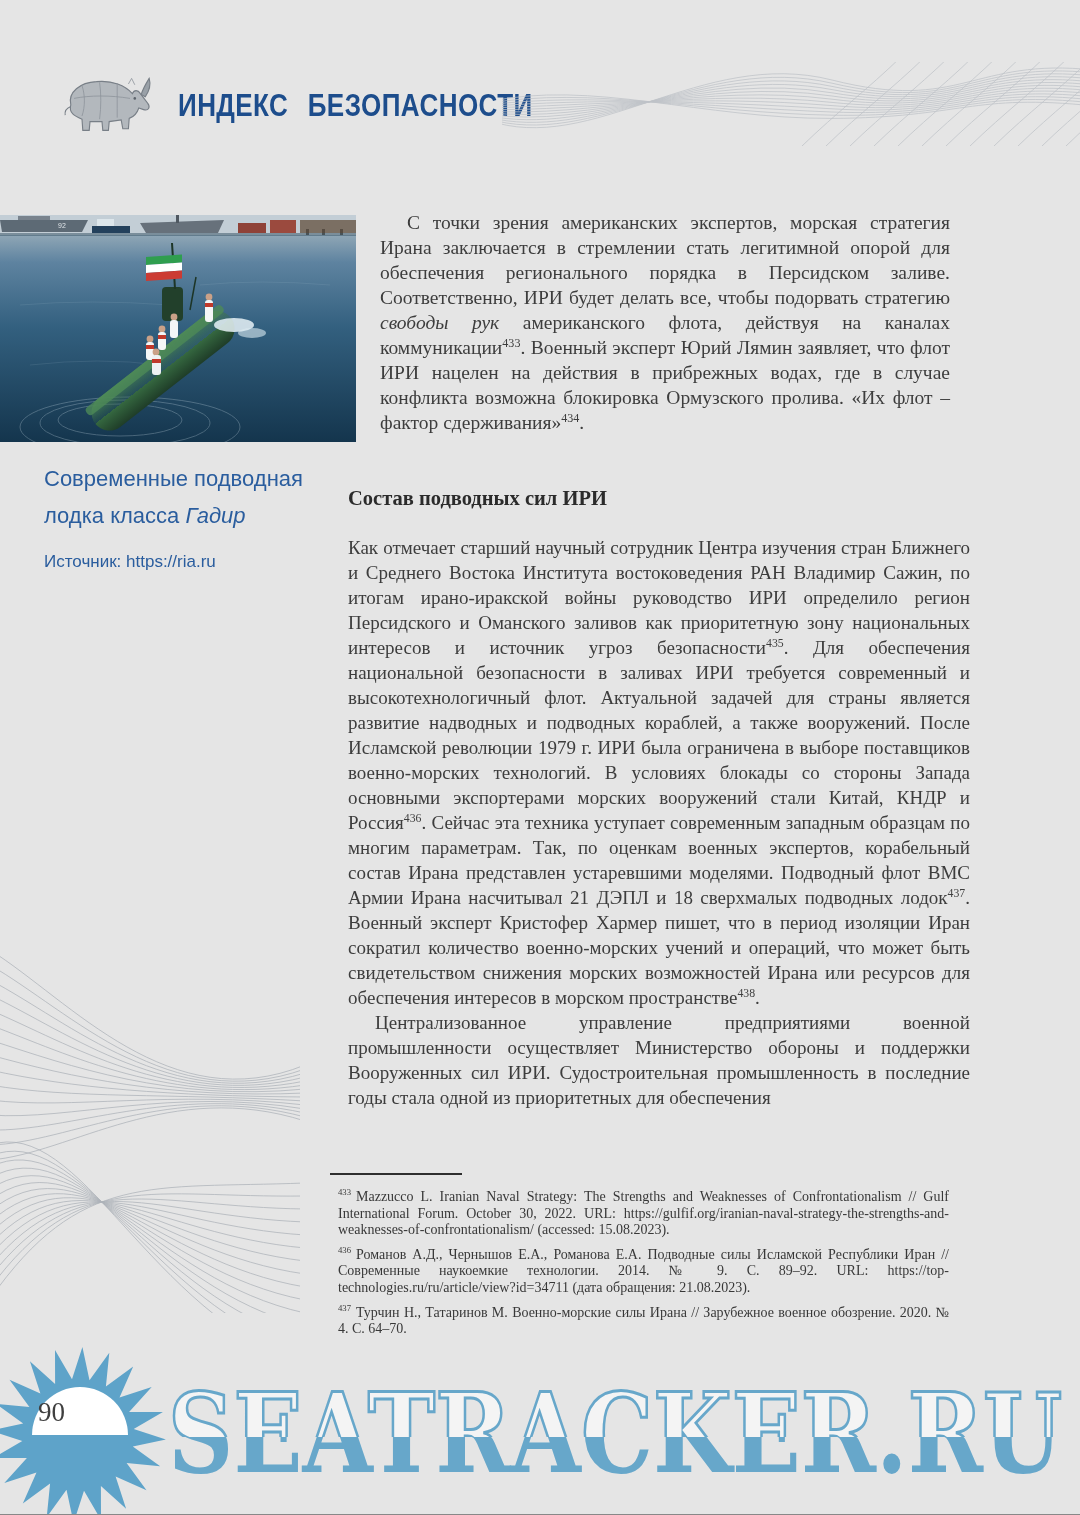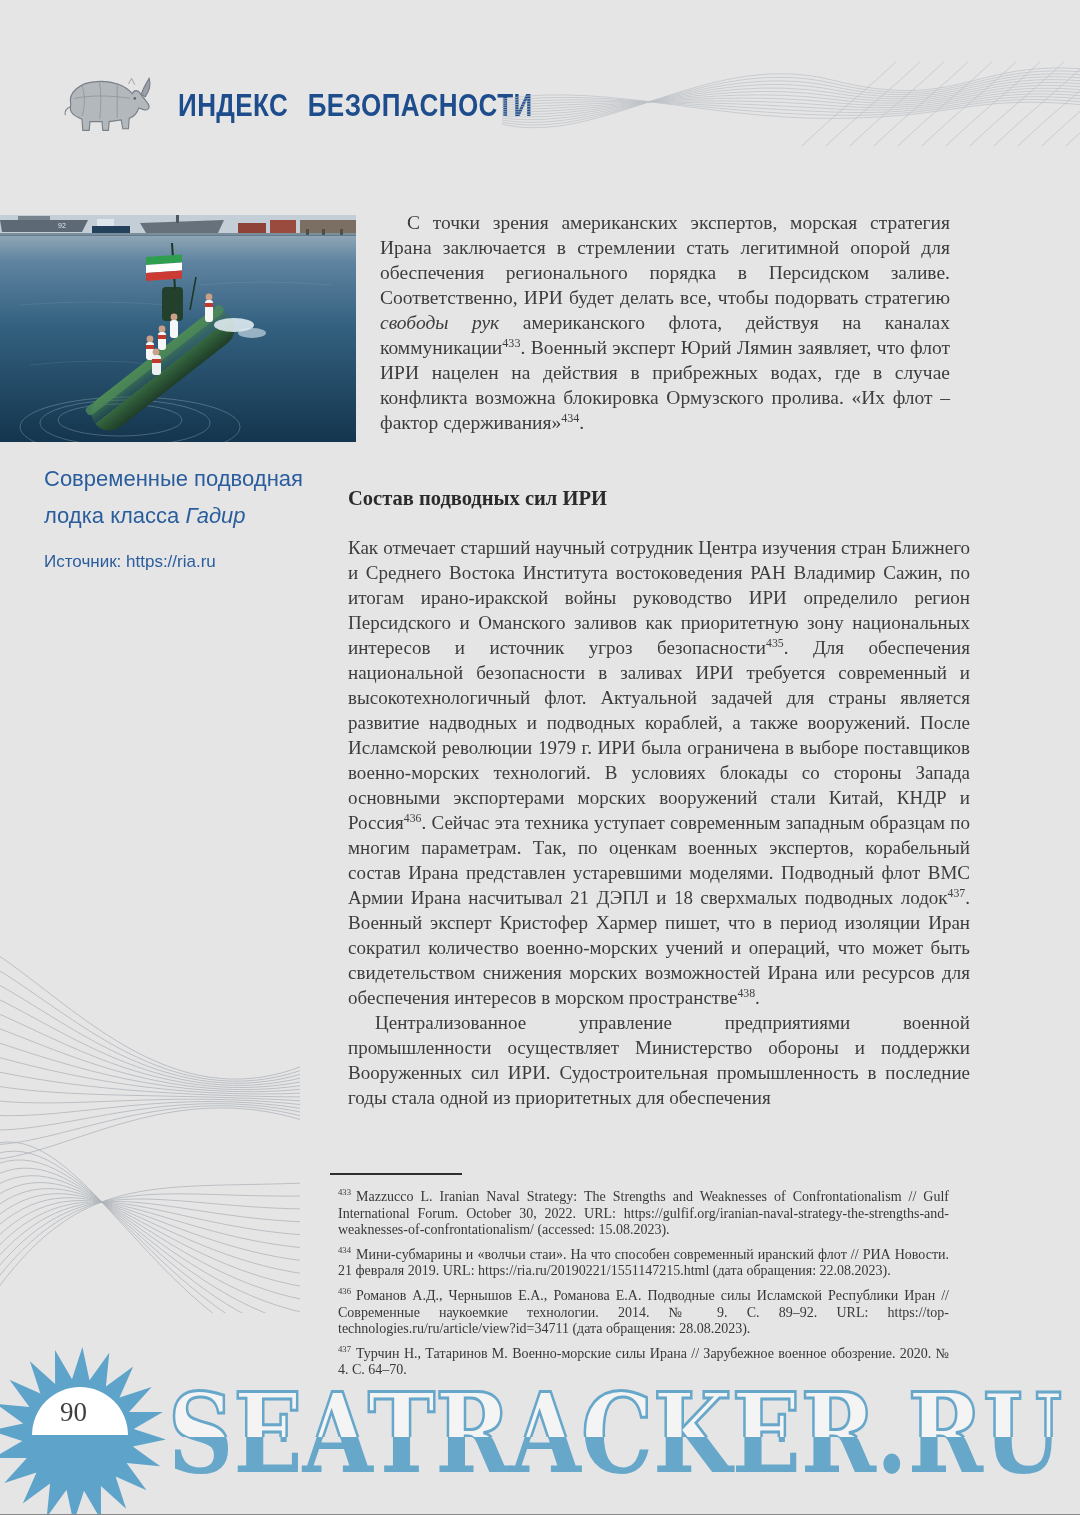--- a/index.html
+++ b/index.html
@@ -36,21 +36,21 @@
 
   
   .fn-rule{left:330px;top:1173px;width:132px;height:0;border-top:2px solid #2e2e2e;}
   .footnotes{left:330px;top:1181px;width:627px;z-index:1;}
   .footnotes p{margin:8px;font-size:14px;line-height:16.6px;text-align:justify;color:#383838;}
   .footnotes sup{margin-right:5px;}
 
   
   #starburst-svg{left:-12px;top:1347px;z-index:4;}
   #wm-svg{left:160px;top:1382px;z-index:5;opacity:.93;}
-  .page-num{left:38px;top:1396px;z-index:6;font-size:27px;line-height:32px;color:#3f3f3f;margin-left:22px;}
+  .page-num{left:38px;top:1396px;z-index:6;font-size:27px;line-height:32px;color:#3f3f3f;}
 </style>
 </head>
 <body>
 
 <div class="page">
 
   <svg id="rhino-svg" class="abs" width="96" height="76" viewBox="0 0 120 92">
     <g fill="#b3b8bd" stroke="#787f87" stroke-width="1.4">
       <path d="M16 42 C12 26 28 14 48 13 C68 11 84 18 93 28 C95 23 100 23 103 28 L112 40
                C116 45 113 50 107 48 L101 46 C99 52 95 57 89 59 L88 72 L81 72 L79 61
@@ -200,22 +200,21 @@
 
   <div class="abs article">
     <h3>Состав подводных сил ИРИ</h3>
     <p><span>Как отмечает старший научный сотрудник Центра изучения стран Ближнего и Среднего Востока Института востоковедения РАН Владимир Сажин, по итогам ирано-иракской войны руководство ИРИ определило регион Персидского и Оманского заливов как приоритетную зону национальных интересов и источник угроз безопасности</span><sup>435</sup><span>. Для обеспечения национальной безопасности в заливах ИРИ требуется современный и высокотехнологичный флот. Актуальной задачей для страны является развитие надводных и подводных кораблей, а также вооружений. После Исламской революции 1979 г. ИРИ была ограничена в выборе поставщиков военно-морских технологий. В условиях блокады со стороны Запада основными экспортерами морских вооружений стали Китай, КНДР и Россия</span><sup>436</sup><span>. Сейчас эта техника уступает современным западным образцам по многим параметрам. Так, по оценкам военных экспертов, корабельный состав Ирана представлен устаревшими моделями. Подводный флот ВМС Армии Ирана насчитывал 21 ДЭПЛ и 18 сверхмалых подводных лодок</span><sup>437</sup><span>. Военный эксперт Кристофер Хармер пишет, что в период изоляции Иран сократил количество военно-морских учений и операций, что может быть свидетельством снижения морских возможностей Ирана или ресурсов для обеспечения интересов в морском пространстве</span><sup>438</sup><span>.</span></p>
     <p class="indent"><span>Централизованное управление предприятиями военной промышленности осуществляет Министерство обороны и поддержки Вооруженных сил ИРИ. Судостроительная промышленность в последние годы стала одной из приоритетных для обеспечения</span></p>
   </div>
 
   <div class="abs fn-rule"></div>
   <div class="abs footnotes">
     <p><sup>433</sup><span>Mazzucco L. Iranian Naval Strategy: The Strengths and Weaknesses of Confrontationalism // Gulf International Forum. October 30, 2022. URL: https://gulfif.org/iranian-naval-strategy-the-strengths-and-weaknesses-of-confrontationalism/ (accessed: 15.08.2023).</span></p>
-    <p><sup>434</sup><span>Мини-субмарины и «волчьи стаи». На что способен современный иранский флот // РИА Новости. 21 февраля 2019. URL: https://ria.ru/20190221/1551147215.html (дата обращения: 22.08.2023).</span></p>
-    <p><sup>436</sup><span>Романов А.Д., Чернышов Е.А., Романова Е.А. Подводные силы Исламской Республики Иран // Современные наукоемкие технологии. 2014. № 9. С. 89–92. URL: https://top-technologies.ru/ru/article/view?id=34711 (дата обращения: 28.08.2023).</span></p>
+    <p><sup>436</sup><span>Романов А.Д., Чернышов Е.А., Романова Е.А. Подводные силы Исламской Республики Иран // Современные наукоемкие технологии. 2014. № 9. С. 89–92. URL: https://top-technologies.ru/ru/article/view?id=34711 (дата обращения: 21.08.2023).</span></p>
     <p><sup>437</sup><span>Турчин Н., Татаринов М. Военно-морские силы Ирана // Зарубежное военное обозрение. 2020. № 4. С. 64–70.</span></p>
   </div>
 
   <svg id="deco-bl" class="abs" width="300" height="368" viewBox="0 0 300 368">
       <path d="M-10 5 C70 55 170 175 305 120"></path>
       <path d="M-10 20 C70 66 170 172 305 124"></path>
       <path d="M-10 35 C70 77 170 169 305 128"></path>
       <path d="M-10 50 C70 88 170 166 305 132"></path>
       <path d="M-10 65 C70 99 170 163 305 136"></path>
       <path d="M-10 80 C70 110 170 160 305 140"></path>

